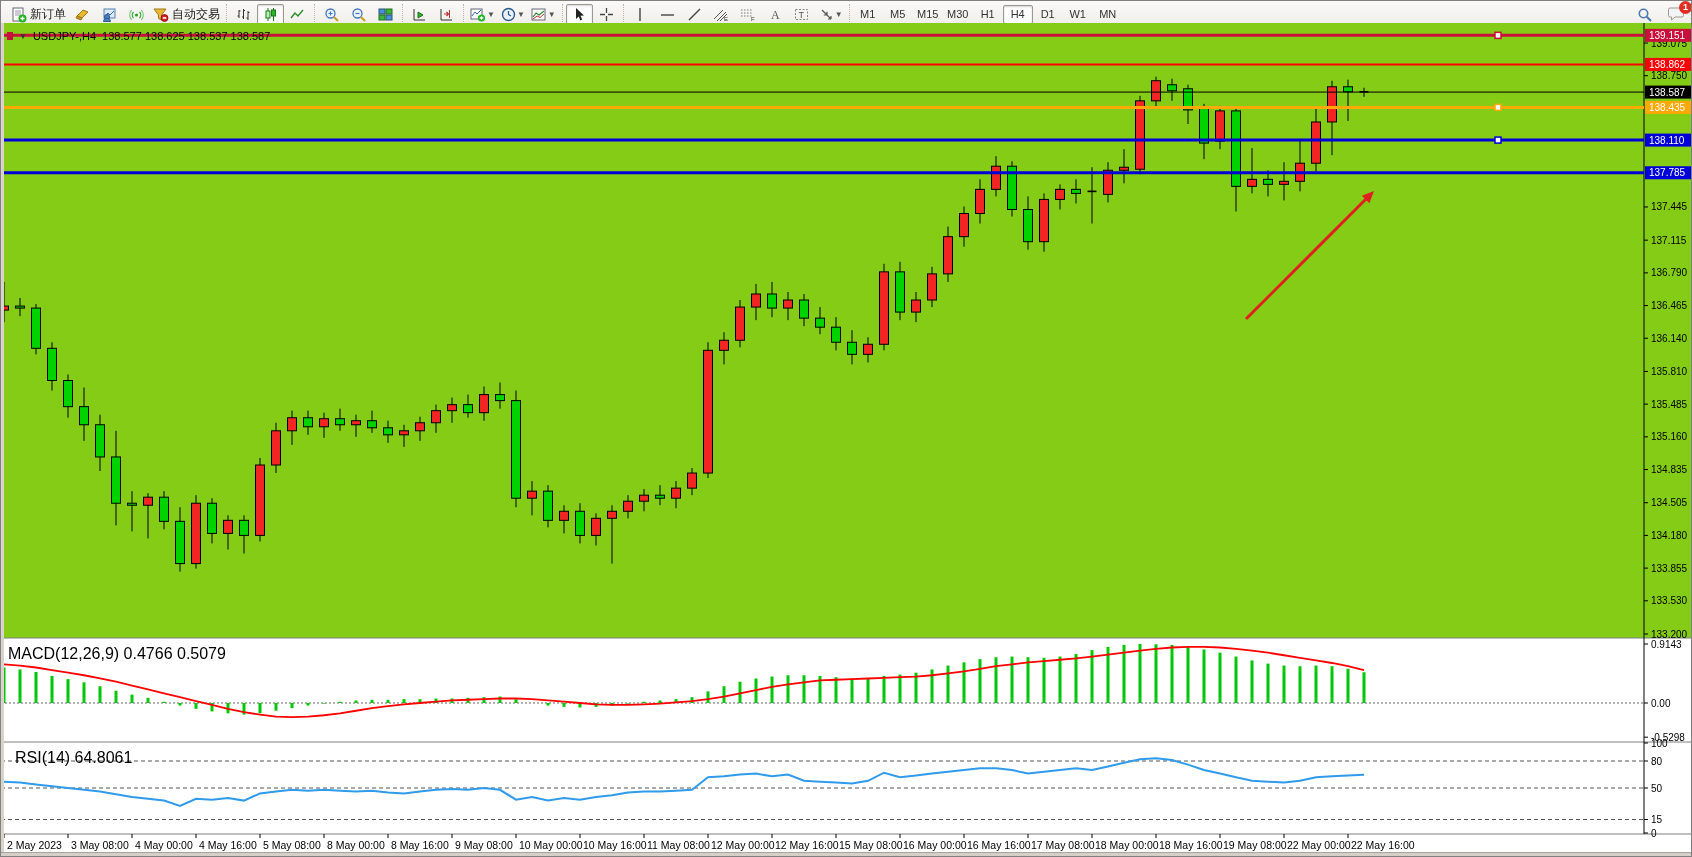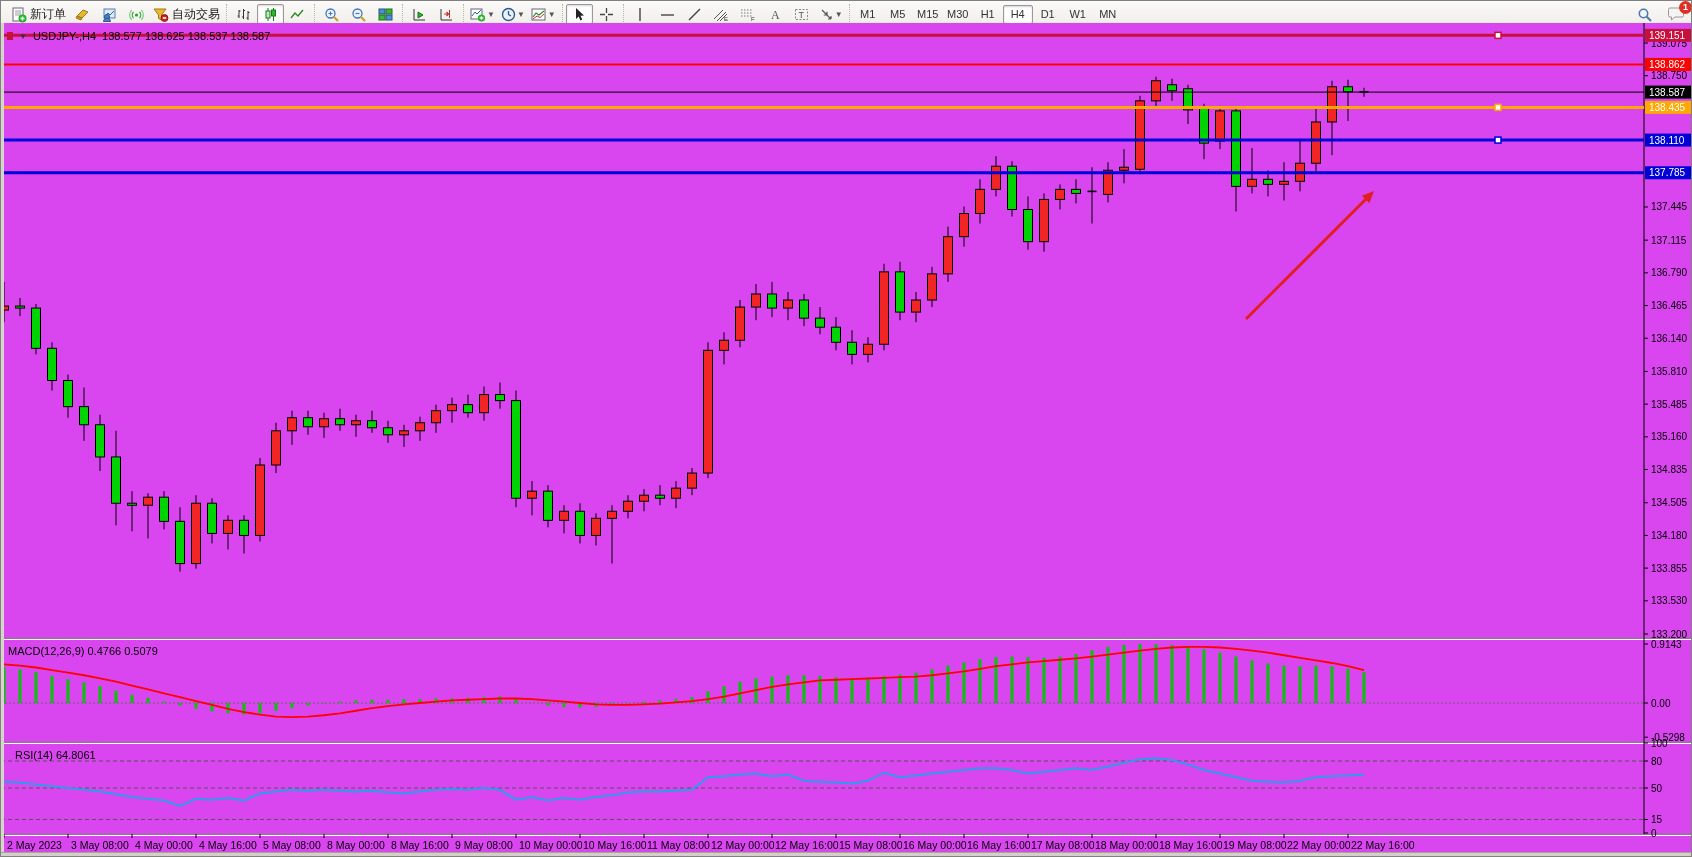--- a/index.html
+++ b/index.html
@@ -12,25 +12,25 @@
   .tbtn.pressed{border:1px solid #9a9892;background:#fdfdfd;box-shadow:inset 0 1px 2px rgba(0,0,0,.15);}
   .tbtn svg{display:block;}
   .tlabel{font-size:12px;color:#222;margin-left:3px;white-space:nowrap;}
   .caret{font-size:8px;color:#555;margin-left:1px;}
   .tf{font-size:11px;color:#333;min-width:24px;text-align:center;height:17px;line-height:17px;border:1px solid transparent;border-radius:2px;padding:0 2px;}
   .tf.active{border:1px solid #9a9892;background:#fff;box-shadow:inset 0 1px 2px rgba(0,0,0,.18);font-weight:normal;}
   #tb-right{margin-left:auto;display:flex;align-items:center;padding-right:8px;}
   #chat-wrap{position:relative;margin-left:10px;}
   #chat-badge{position:absolute;top:-4px;right:-7px;background:#e03024;color:#fff;font-size:9px;font-weight:bold;border-radius:50%;width:13px;height:13px;line-height:13px;text-align:center;}
   
-  #client{position:absolute;left:0;top:22px;width:1692px;height:835px;background:#d946ef;}
+  #client{position:absolute;left:0;top:22px;width:1692px;height:615px;background:#84cc16;}
   #chart-svg{position:absolute;left:0;top:0;}
   #title-row{position:absolute;left:6px;top:7px;font-size:11px;color:#000;display:flex;align-items:center;gap:6px;}
   #title-row .tri{font-size:8px;color:#333;}
-  .pane-label{position:absolute;font-size:11px;color:#000;}
+  .pane-label{position:absolute;font-size:16px;color:#000;}
   #macd-label{left:7px;top:622px;}
   #rsi-label{left:14px;top:726px;}
   #lstrip{position:absolute;left:0;top:0;width:3px;height:835px;background:#d8d4cc;}
   #bstrip{position:absolute;left:0;top:829px;width:1692px;height:6px;background:#d4d0c8;border-top:1px solid #a8a49c;}
 </style>
 </head>
 <body>
 
 <div id="app">
 

